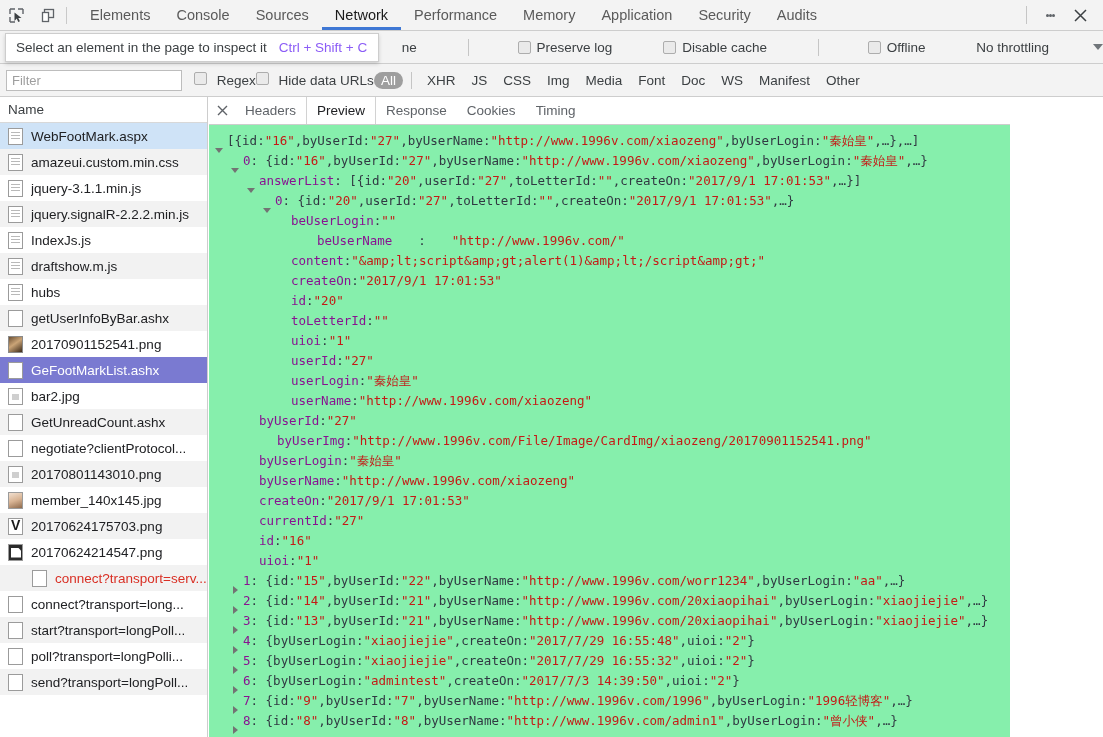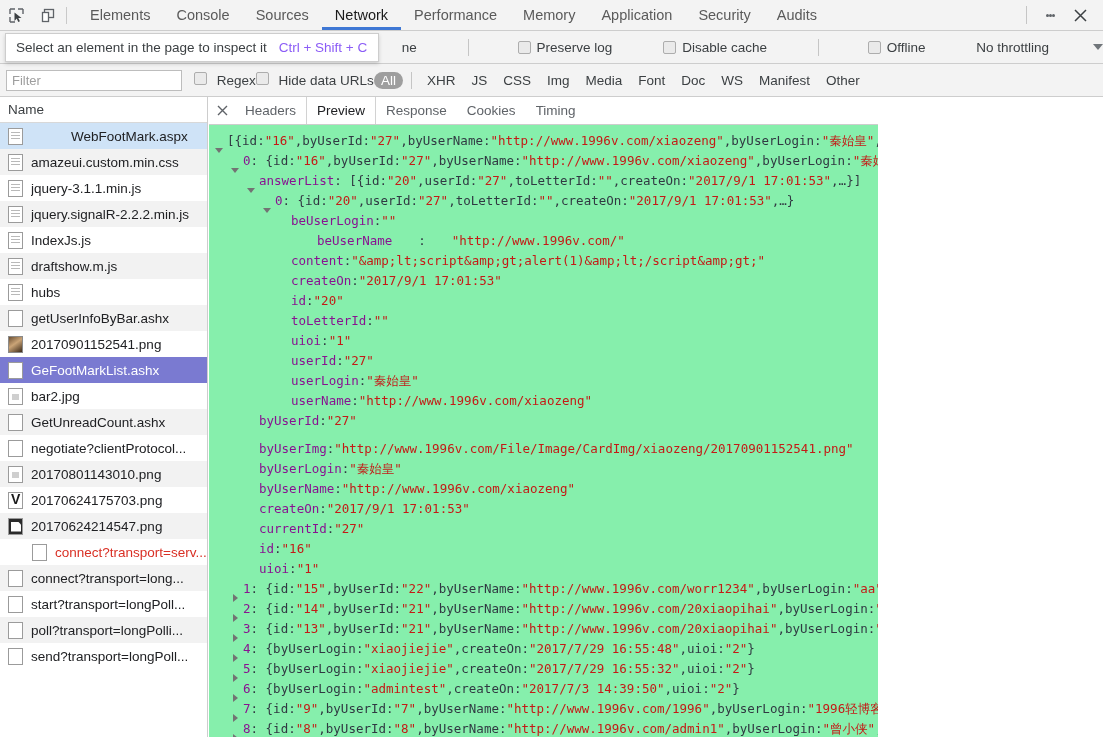--- a/index.html
+++ b/index.html
@@ -5,21 +5,21 @@
   * { box-sizing: border-box; margin: 0; padding: 0; }
   html, body {
     width: 1103px; height: 737px;
     overflow: hidden;
     background: #ffffff;
     font-family: "Liberation Sans", sans-serif;
     font-size: 12px;
     color: #303942;
     -webkit-font-smoothing: antialiased;
   }
-  #app { position: relative; width: 878px; height: 737px; }
+  #app { position: relative; width: 1010px; height: 737px; }
 
   
   .maintabbar {
     position: absolute; left: 0; top: 0; width: 1103px; height: 31px;
     background: #f3f3f3;
     border-bottom: 1px solid #cdcdcd;
     display: flex; align-items: stretch;
   }
   .tbicon {
     width: 32px; display: flex; align-items: center; justify-content: center;
@@ -144,21 +144,21 @@
   .filelist { }
   .filerow {
     height: 26px; display: flex; align-items: center;
     padding-left: 8px;
     font-size: 13.5px;
     color: #202124;
     cursor: pointer;
     white-space: nowrap; overflow: hidden;
   }
   .filerow:nth-child(even) { background: #f2f2f2; }
-  .filerow.sel-blue { background: #cfe3f7; gap: 40px; }
+  .filerow.sel-blue { background: #cfe3f7; }
   .filerow.sel-strong { background: #7a7ad1; color: #ffffff; }
   .filerow.err { color: #d93025; padding-left: 32px; }
   .ficon {
     width: 15px; height: 17px; flex: none; margin-right: 8px;
     border: 1px solid #9b9b9b; background: #ffffff;
     position: relative; overflow: hidden;
   }
   .ficon.doc::after {
     content: ""; position: absolute; left: 2px; top: 3px; right: 2px; bottom: 3px;
     background:
@@ -426,20 +426,24 @@
         </div>
         <div class="filerow">
           <span class="ficon plain"></span>
           <span class="fname">negotiate?clientProtocol...</span>
         </div>
         <div class="filerow">
           <span class="ficon png-dim"></span>
           <span class="fname">20170801143010.png</span>
         </div>
         <div class="filerow">
+          <span class="ficon img-c"></span>
+          <span class="fname">member_140x145.jpg</span>
+        </div>
+        <div class="filerow">
           <span class="ficon img-d"></span>
           <span class="fname">20170624175703.png</span>
         </div>
         <div class="filerow">
           <span class="ficon img-e"></span>
           <span class="fname">20170624214547.png</span>
         </div>
         <div class="filerow err">
           <span class="ficon plain"></span>
           <span class="fname">connect?transport=serv...</span>
@@ -621,21 +625,21 @@
           <span class="k-name">userName</span>
           <span class="punct">: </span>
           <span class="v-str">"http://www.1996v.com/xiaozeng"</span>
         </div>
         <div class="jline" style="padding-left: 38px;">
           <span class="tri none"></span>
           <span class="k-name">byUserId</span>
           <span class="punct">: </span>
           <span class="v-str">"27"</span>
         </div>
-        <div class="jline" style="padding-left: 38px; margin-top: 8px;">
+        <div class="jline" style="padding-left: 56px;">
           <span class="tri none"></span>
           <span class="k-name">byUserImg</span>
           <span class="punct">: </span>
           <span class="v-str">"http://www.1996v.com/File/Image/CardImg/xiaozeng/20170901152541.png"</span>
         </div>
         <div class="jline" style="padding-left: 38px;">
           <span class="tri none"></span>
           <span class="k-name">byUserLogin</span>
           <span class="punct">: </span>
           <span class="v-str">"秦始皇"</span>

